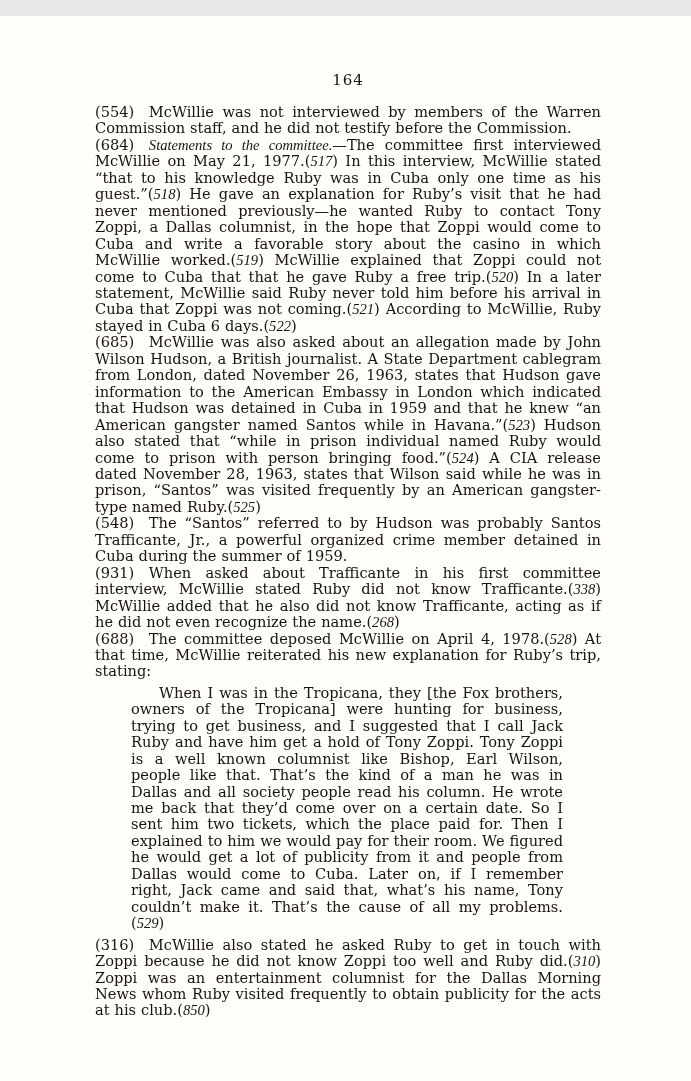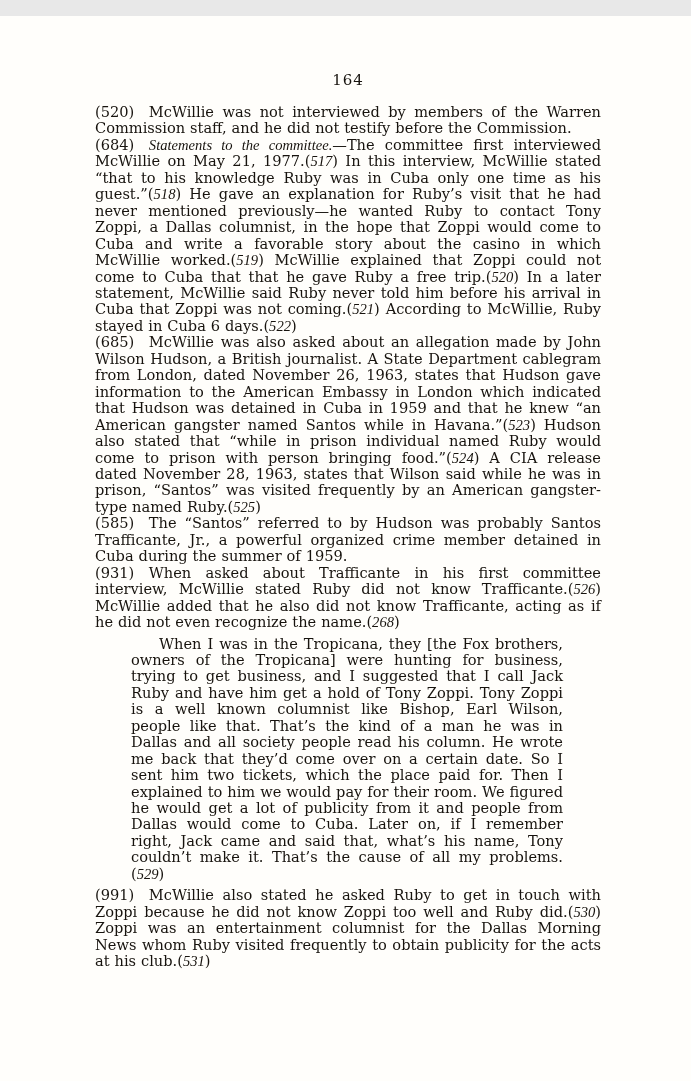--- a/index.html
+++ b/index.html
@@ -46,22 +46,23 @@
     font-family: Liberation Serif, serif;
   }
 </style>
 </head>
 <body>
 
 <div class="sheet">
   <div class="content">
     <p class="pageno">164</p>
     <div>
-        <p class="para numbered"><span>(520) McWillie was not interviewed by members of the Warren Commission staff, and he did not testify before the Commission.</span></p>
+        <p class="para numbered"><span>(554) McWillie was not interviewed by members of the Warren Commission staff, and he did not testify before the Commission.</span></p>
         <p class="para numbered"><span>(684) </span><span class="it">Statements to the committee.</span><span>—The committee first interviewed McWillie on May 21, 1977.(</span><span class="it">517</span><span>) In this interview, McWillie stated “that to his knowledge Ruby was in Cuba only one time as his guest.”(</span><span class="it">518</span><span>) He gave an explanation for Ruby’s visit that he had never mentioned previously—he wanted Ruby to contact Tony Zoppi, a Dallas columnist, in the hope that Zoppi would come to Cuba and write a favorable story about the casino in which McWillie worked.(</span><span class="it">519</span><span>) McWillie explained that Zoppi could not come to Cuba that that he gave Ruby a free trip.(</span><span class="it">520</span><span>) In a later statement, McWillie said Ruby never told him before his arrival in Cuba that Zoppi was not coming.(</span><span class="it">521</span><span>) According to McWillie, Ruby stayed in Cuba 6 days.(</span><span class="it">522</span><span>)</span></p>
         <p class="para numbered"><span>(685) McWillie was also asked about an allegation made by John Wilson Hudson, a British journalist. A State Department cablegram from London, dated November 26, 1963, states that Hudson gave information to the American Embassy in London which indicated that Hudson was detained in Cuba in 1959 and that he knew “an American gangster named Santos while in Havana.”(</span><span class="it">523</span><span>) Hudson also stated that “while in prison individual named Ruby would come to prison with person bringing food.”(</span><span class="it">524</span><span>) A CIA release dated November 28, 1963, states that Wilson said while he was in prison, “Santos” was visited frequently by an American gangster-type named Ruby.(</span><span class="it">525</span><span>)</span></p>
-        <p class="para numbered"><span>(585) The “Santos” referred to by Hudson was probably Santos Trafficante, Jr., a powerful organized crime member detained in Cuba during the summer of 1959.</span></p>
-        <p class="para numbered"><span>(931) When asked about Trafficante in his first committee interview, McWillie stated Ruby did not know Trafficante.(</span><span class="it">526</span><span>) McWillie added that he also did not know Trafficante, acting as if he did not even recognize the name.(</span><span class="it">268</span><span>)</span></p>
+        <p class="para numbered"><span>(548) The “Santos” referred to by Hudson was probably Santos Trafficante, Jr., a powerful organized crime member detained in Cuba during the summer of 1959.</span></p>
+        <p class="para numbered"><span>(931) When asked about Trafficante in his first committee interview, McWillie stated Ruby did not know Trafficante.(</span><span class="it">338</span><span>) McWillie added that he also did not know Trafficante, acting as if he did not even recognize the name.(</span><span class="it">268</span><span>)</span></p>
+        <p class="para numbered"><span>(688) The committee deposed McWillie on April 4, 1978.(</span><span class="it">528</span><span>) At that time, McWillie reiterated his new explanation for Ruby’s trip, stating:</span></p>
         <p class="para quote"><span>When I was in the Tropicana, they [the Fox brothers, owners of the Tropicana] were hunting for business, trying to get business, and I suggested that I call Jack Ruby and have him get a hold of Tony Zoppi. Tony Zoppi is a well known columnist like Bishop, Earl Wilson, people like that. That’s the kind of a man he was in Dallas and all society people read his column. He wrote me back that they’d come over on a certain date. So I sent him two tickets, which the place paid for. Then I explained to him we would pay for their room. We figured he would get a lot of publicity from it and people from Dallas would come to Cuba. Later on, if I remember right, Jack came and said that, what’s his name, Tony couldn’t make it. That’s the cause of all my problems.(</span><span class="it">529</span><span>)</span></p>
-        <p class="para numbered"><span>(991) McWillie also stated he asked Ruby to get in touch with Zoppi because he did not know Zoppi too well and Ruby did.(</span><span class="it">530</span><span>) Zoppi was an entertainment columnist for the Dallas Morning News whom Ruby visited frequently to obtain publicity for the acts at his club.(</span><span class="it">531</span><span>)</span></p>
+        <p class="para numbered"><span>(316) McWillie also stated he asked Ruby to get in touch with Zoppi because he did not know Zoppi too well and Ruby did.(</span><span class="it">310</span><span>) Zoppi was an entertainment columnist for the Dallas Morning News whom Ruby visited frequently to obtain publicity for the acts at his club.(</span><span class="it">850</span><span>)</span></p>
       </div>
   </div>
 </div>
 
 </body></html>

